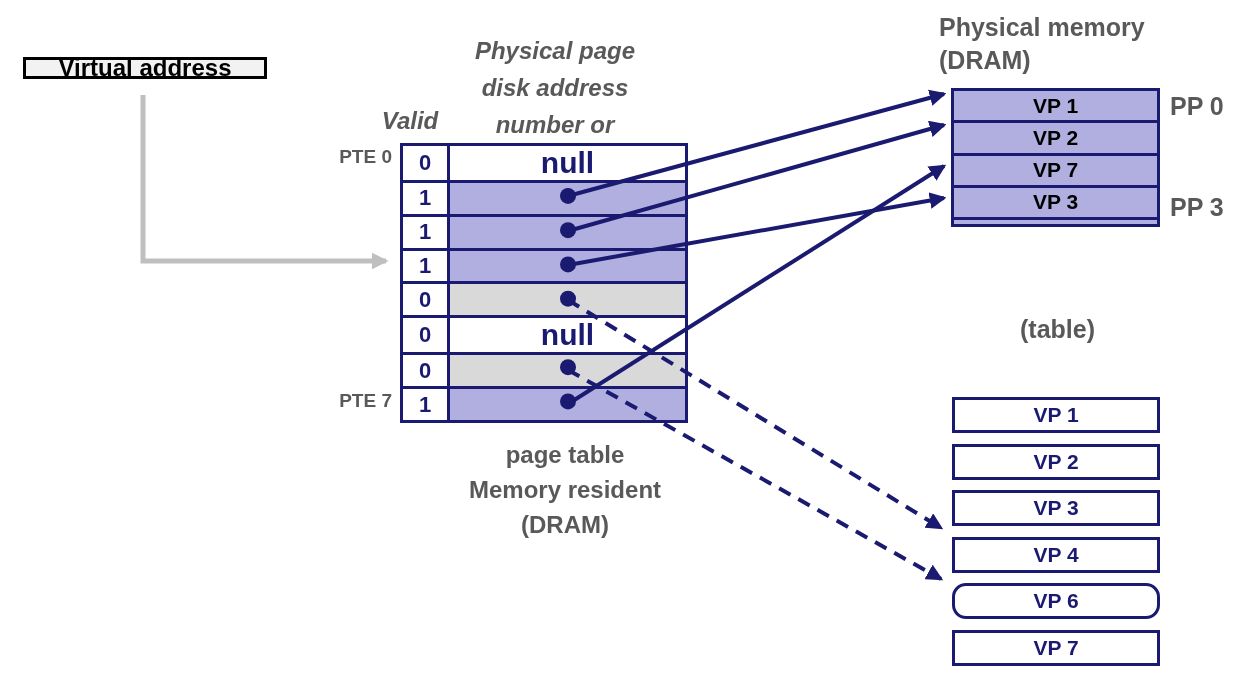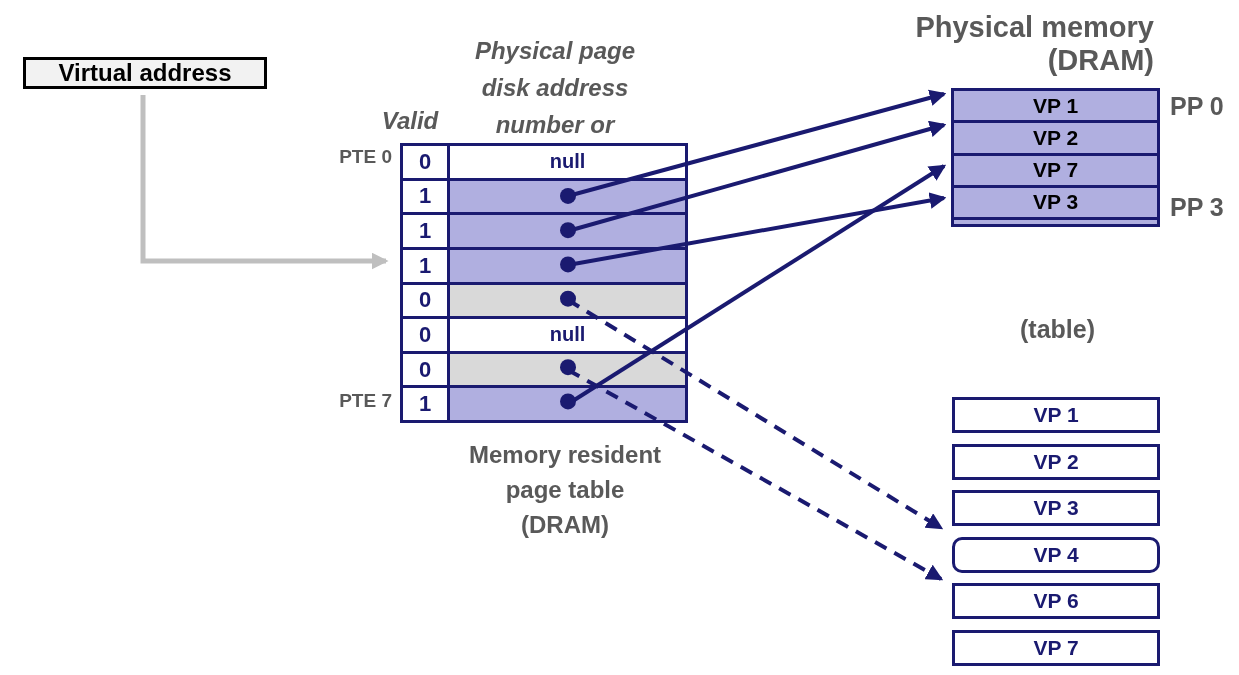--- a/index.html
+++ b/index.html
@@ -5,55 +5,55 @@
   html,body { margin:0; padding:0; background:#fff; }
   #canvas {
     position:relative; width:1239px; height:675px;
     background:#fff; overflow:hidden;
     font-family:"Liberation Sans", sans-serif;
   }
   .abs { position:absolute; }
 
   
   .va-box {
-    left:23px; top:57px; width:244px; height:32px;
+    left:23px; top:57px; width:244px; height:22px;
     background:var(--box-fill); border:3px solid #000;
     box-sizing:border-box; display:flex; align-items:center; justify-content:center;
     font-size:24px; font-weight:bold; color:#000;
   }
 
   
   .gray-txt { color:var(--gray-text); font-weight:bold; }
   .hdr-valid   { left:352px; top:107px; width:116px; text-align:center; font-size:24px; font-style:italic; }
   .hdr-value   { left:425px; top:32px;  width:260px; text-align:center; font-size:24px; font-style:italic; line-height:37px; }
   .pte-label   { left:288px; width:104px; text-align:right; font-size:19px; }
   .pte-first   { top:146px; }
   .pte-last    { top:390px; }
   .pt-caption  { left:420px; top:437px; width:290px; text-align:center; font-size:24px; line-height:35px; }
-  .pm-title    { left:912px; top:11px;  width:242px; text-align:right; font-size:29px; line-height:33px; }
+  .pm-title    { left:939px; top:11px;  width:242px; text-align:left; font-size:25px; line-height:33px; }
   .vm-title    { left:940px; top:313px; width:235px; text-align:center; font-size:25px; line-height:33px; }
   .pp-label    { left:1170px; width:72px; font-size:25px; }
   .pp-0 { top:92px; }  .pp-3 { top:193px; }
 
   
   .ptable {
     left:400px; top:143px; width:288px; height:280px;
     border:3px solid var(--navy); box-sizing:border-box;
     display:flex; flex-direction:column; background:#fff;
   }
   .pt-row { flex:1; display:flex; border-bottom:3px solid var(--navy); }
   .pt-row:last-child { border-bottom:none; }
   .pt-valid {
     width:44px; border-right:3px solid var(--navy); background:#fff;
     display:flex; align-items:center; justify-content:center;
     color:var(--navy); font-weight:bold; font-size:22px;
   }
   .pt-data {
     flex:1; display:flex; align-items:center; justify-content:center;
-    color:var(--navy); font-weight:bold; font-size:20px;
+    color:var(--navy); font-weight:bold; font-size:30px;
   }
   .fill-white  { background:#fff; }
   .fill-purple { background:var(--purple); }
   .fill-gray   { background:var(--gray-fill); }
 
   
   .pm-box {
     left:951px; top:88px; width:209px; height:139px;
     background:var(--purple); border:3px solid var(--navy); box-sizing:border-box;
     display:flex; flex-direction:column; padding-bottom:4px;
@@ -122,22 +122,22 @@
         <div class="pt-valid">0</div>
         <div class="pt-data fill-gray"></div>
       </div>
       <div class="pt-row">
         <div class="pt-valid">1</div>
         <div class="pt-data fill-purple"></div>
       </div>
     </div>
 
   <div class="abs pt-caption gray-txt">
+    <div>page table</div>
     <div>Memory resident</div>
-    <div>page table</div>
     <div>(DRAM)</div>
   </div>
 
   <div class="abs pm-title gray-txt">
     <div>Physical memory</div>
     <div>(DRAM)</div>
   </div>
   <div class="abs pm-box" id="pmbox">
       <div class="pm-row">VP 1</div>
       <div class="pm-row">VP 2</div>
@@ -147,22 +147,22 @@
   <div class="abs pp-label pp-0 gray-txt">PP 0</div>
   <div class="abs pp-label pp-3 gray-txt">PP 3</div>
 
   <div class="abs vm-title gray-txt">
     <div>(table)</div>
   </div>
   <div id="vmboxes">
       <div class="abs vm-box" style="top: 397px;">VP 1</div>
       <div class="abs vm-box" style="top: 443.6px;">VP 2</div>
       <div class="abs vm-box" style="top: 490.2px;">VP 3</div>
-      <div class="abs vm-box" style="top: 536.8px; border-radius: 10px;">VP 4</div>
-      <div class="abs vm-box" style="top: 583.4px;">VP 6</div>
+      <div class="abs vm-box" style="top: 536.8px;">VP 4</div>
+      <div class="abs vm-box" style="top: 583.4px; border-radius: 14px;">VP 6</div>
       <div class="abs vm-box" style="top: 630px;">VP 7</div>
     </div>
 
   <svg id="arrow-layer" class="abs" viewBox="0 0 1239 675" xmlns="http://www.w3.org/2000/svg">
     <defs>
       <marker id="ah-navy" viewBox="0 0 10 10" refX="8.5" refY="5" markerWidth="4.2" markerHeight="4.2" orient="auto-start-reverse">
         <path d="M0,0 L10,5 L0,10 z" fill="#1a1a70"></path>
       </marker>
       <marker id="ah-gray" viewBox="0 0 10 10" refX="8.5" refY="5" markerWidth="3.4" markerHeight="3.4" orient="auto-start-reverse">
         <path d="M0,0 L10,5 L0,10 z" fill="#bfbfbf"></path>

